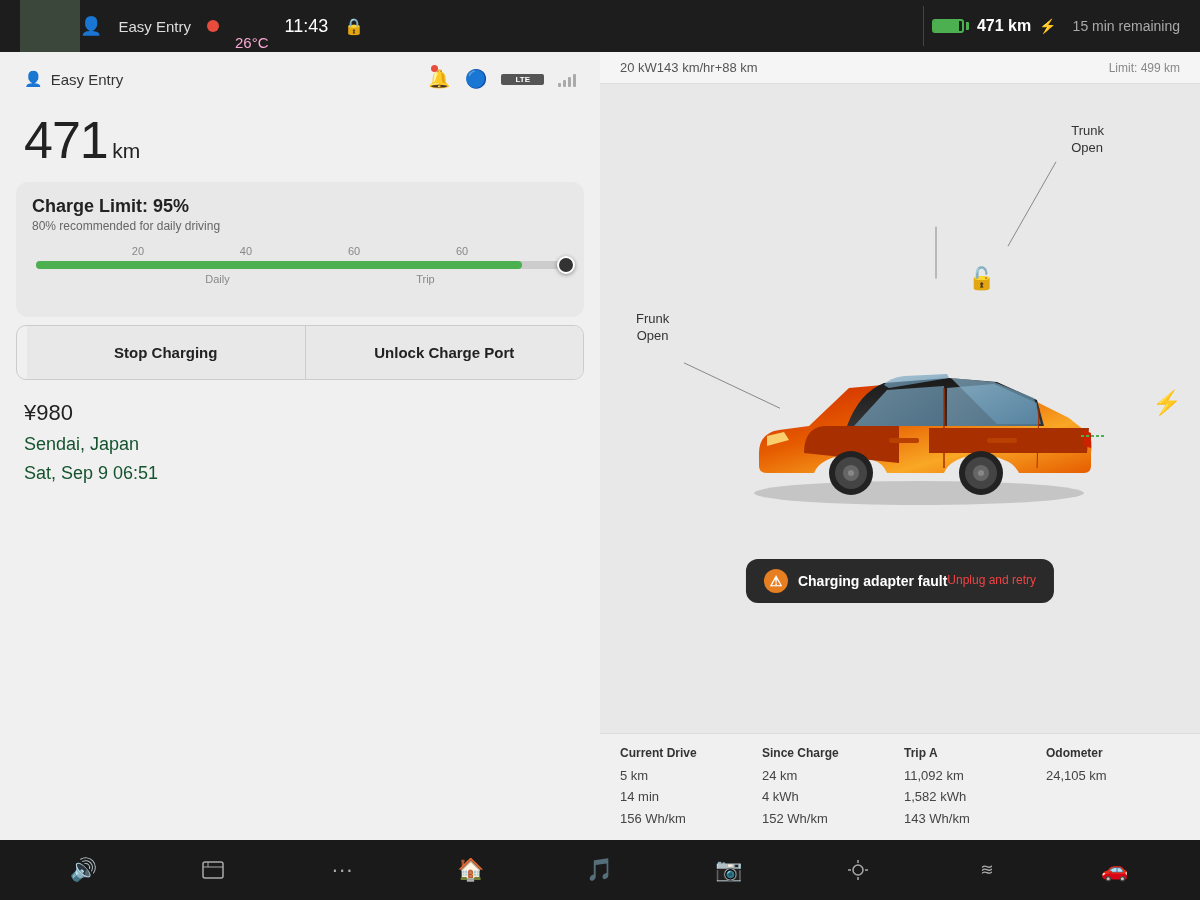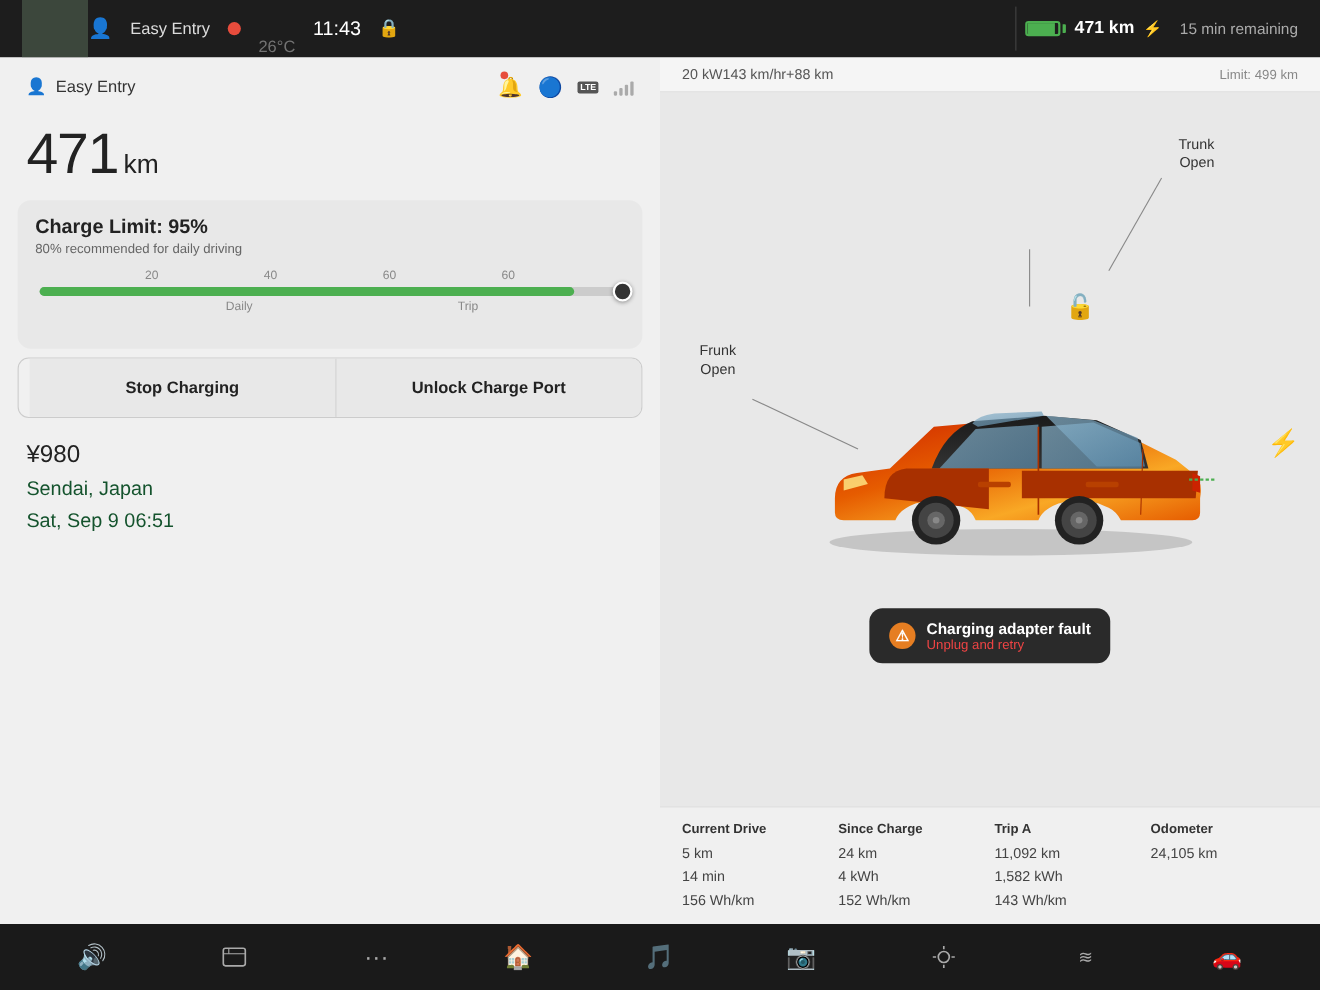--- a/index.html
+++ b/index.html
@@ -47,21 +47,21 @@
       color: #ddd;
       font-size: 15px;
     }
     .status-dot {
       width: 12px; height: 12px;
       border-radius: 50%;
       background: #e74c3c;
       display: inline-block;
     }
     .status-temp {
-      color: #737373;
+      color: #f9a8d4;
       font-size: 15px;
       margin-top: 32px;
     }
     .status-time {
       color: #fff;
       font-size: 18px;
       font-weight: 500;
     }
     .status-lock {
       color: #aaa;
@@ -175,21 +175,21 @@
     .range-display {
       padding: 12px 24px 4px 24px;
     }
     .range-km {
       font-size: 52px;
       font-weight: 300;
       color: #222;
       letter-spacing: -1px;
     }
     .range-unit {
-      font-size: 24px;
+      font-size: 21px;
       font-weight: 300;
       color: #222;
     }
 
     
     .charge-limit-card {
       margin: 8px 16px;
       background: #e8e8e8;
       border-radius: 12px;
       padding: 14px 16px;
@@ -364,21 +364,21 @@
       display: flex;
       align-items: center;
       justify-content: center;
       font-size: 14px;
       color: #fff;
       font-weight: bold;
       flex-shrink: 0;
     }
     .fault-text {
       display: flex;
-      flex-direction: column;
+      flex-direction: row;
     }
     .fault-title {
       color: #fff;
       font-size: 14px;
       font-weight: 600;
     }
     .fault-subtitle {
       color: #ef4444;
       font-size: 12px;
     }
@@ -434,21 +434,21 @@
     }
     .taskbar-icon.active { color: #4CAF50; }
     .taskbar-icon.music { color: #e74c3c; }
     .taskbar-icon.car-right { color: #aaa; }
 
     
     .lte-badge {
       font-size: 8px;
       background: #555;
       color: #fff;
-      padding: 1px 2px;
+      padding: 1px 14px;
       border-radius: 2px;
       font-weight: bold;
     }
 
     
     .signal-bars {
       display: flex;
       align-items: flex-end;
       gap: 2px;
       height: 16px;
@@ -570,21 +570,21 @@
       <span class="stat-item">+88 km</span>
       <span class="stat-limit">Limit: 499 km</span>
     </div>
 
     <div class="car-area">
 
       <div style="position:absolute; top:35%; left:6%; font-size:13px; font-weight:500; color:#333; text-align:center; line-height:1.3;">
         <span>Frunk<br>Open</span>
       </div>
 
-      <div style="position:absolute; top:6%; right:16%; font-size:13px; font-weight:500; color:#333; text-align:right; line-height:1.3;">
+      <div style="position:absolute; top:6%; right:16%; font-size:13px; font-weight:500; color:#333; text-align:left; line-height:1.3;">
         <span>Trunk<br>Open</span>
       </div>
 
       <div style="position:absolute; top:28%; right:34%; font-size:22px; color:#555;">🔓</div>
 
       <div style="position:absolute; top:47%; right:3%; font-size:24px; color:#4CAF50; font-weight:bold;">⚡</div>
 
       <svg class="tesla-car-svg" width="380" height="220" viewBox="0 0 380 220">
 
         <defs>

